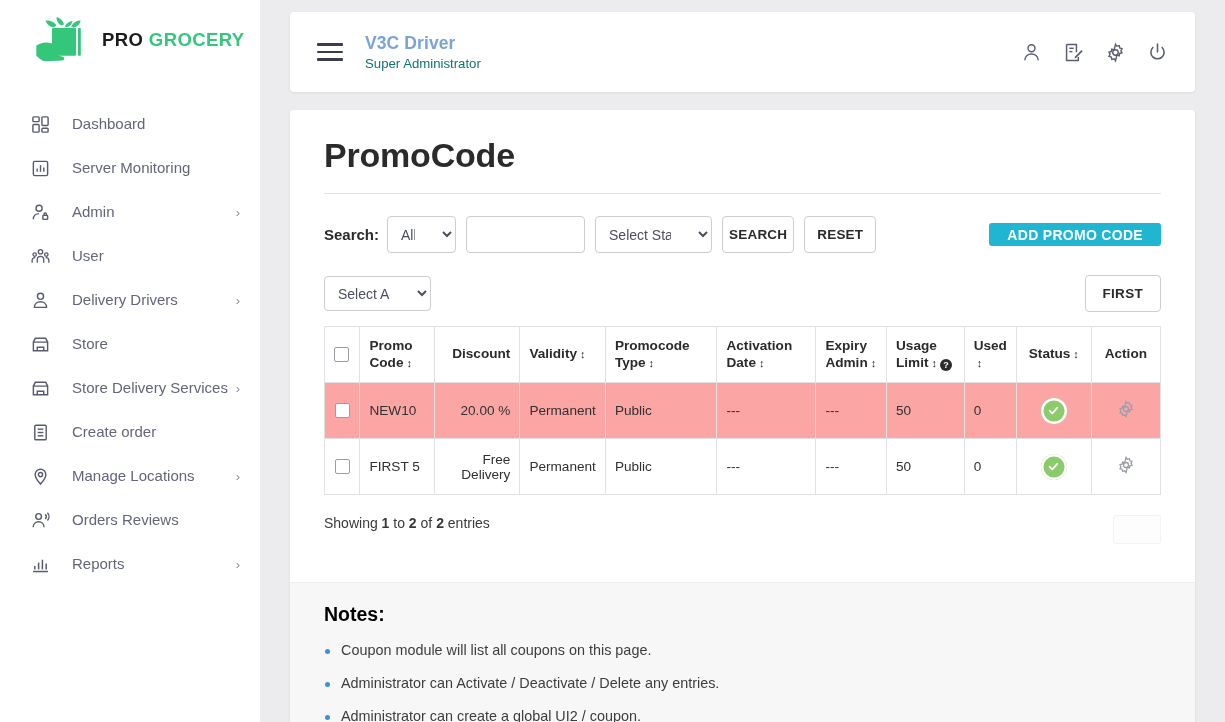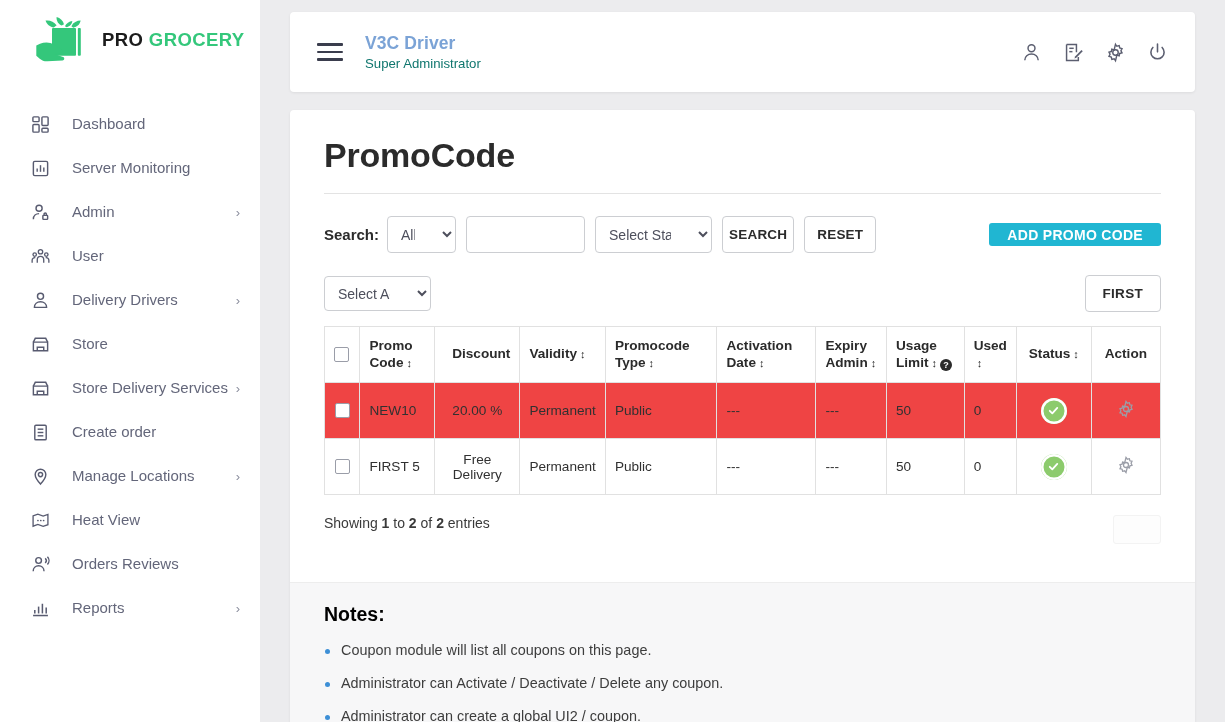--- a/index.html
+++ b/index.html
@@ -228,23 +228,23 @@
   .col-chk { width: 36px; text-align: center; }
   .cbox {
     width: 15px; height: 15px;
     border: 1px solid #9a9da8;
     border-radius: 2px;
     background: #fff;
     display: inline-block;
     cursor: pointer;
     vertical-align: middle;
   }
-  tr.odd td { background: #ef4444; }
+  tr.odd td { background: #fca5a5; }
   tr.even td { background: #fff; }
-  td.num { text-align: center; }
+  td.num { text-align: right; }
   td.cen { text-align: center; }
   .rowcell { height: 56px; }
   .chk-ok {
     width: 26px; height: 26px; border-radius: 50%;
     background: #8ccb6c;
     display: inline-flex; align-items: center; justify-content: center;
     box-shadow: 0 0 0 2.5px #fff inset, 0 0 0 0 transparent;
     cursor: pointer;
   }
   .chk-ok svg { display:block; }
@@ -430,31 +430,20 @@
           <svg width="19" height="19" viewBox="0 0 20 20" fill="none" stroke="currentColor" stroke-width="1.5">
             <path d="M10 18s5.6-6 5.6-10A5.6 5.6 0 004.4 8c0 4 5.6 10 5.6 10z"></path>
               <circle cx="10" cy="8" r="2.2"></circle>
           </svg>
         </span>
         <span class="lbl">Manage Locations</span>
         <span class="caret">›</span>
       </div>
 
 
-      <div class="nav-item">
-        <span class="ic">
-          <svg width="19" height="19" viewBox="0 0 20 20" fill="none" stroke="currentColor" stroke-width="1.4">
-            <path d="M2.2 5.2l5-1.8 5.6 2 5-1.8v10.8l-5 1.8-5.6-2-5 1.8z"></path>
-            <circle cx="7.3" cy="10" r="0.9" fill="currentColor" stroke="none"></circle>
-            <circle cx="10.3" cy="10" r="0.9" fill="currentColor" stroke="none"></circle>
-            <circle cx="13.3" cy="10" r="0.9" fill="currentColor" stroke="none"></circle>
-          </svg>
-        </span>
-        <span class="lbl">Heat View</span>
-      </div>
 
       <div class="nav-item">
         <span class="ic">
           <svg width="19" height="19" viewBox="0 0 20 20" fill="none" stroke="currentColor" stroke-width="1.5">
             <circle cx="8" cy="5.8" r="3"></circle>
               <path d="M2.3 17c0-3.4 2.6-5.6 5.7-5.6s5.7 2.2 5.7 5.6"></path>
             <path d="M15 3.4a3.6 3.6 0 010 5"></path>
               <path d="M17.3 1.8a6 6 0 010 8.2"></path>
           </svg>
         </span>
@@ -652,19 +641,19 @@
         <b>2</b>
         <span>entries</span>
       </div>
       <div class="pager"></div>
     </div>
 
     <section class="notes">
       <h3>Notes:</h3>
       <ul>
         <li>Coupon module will list all coupons on this page.</li>
-        <li>Administrator can Activate / Deactivate / Delete any coupon.</li>
+        <li>Administrator can Activate / Deactivate / Delete any entries.</li>
         <li>Administrator can create a global UI2 / coupon.</li>
       </ul>
     </section>
 
   </main>
 </div>
 
 </body></html>

